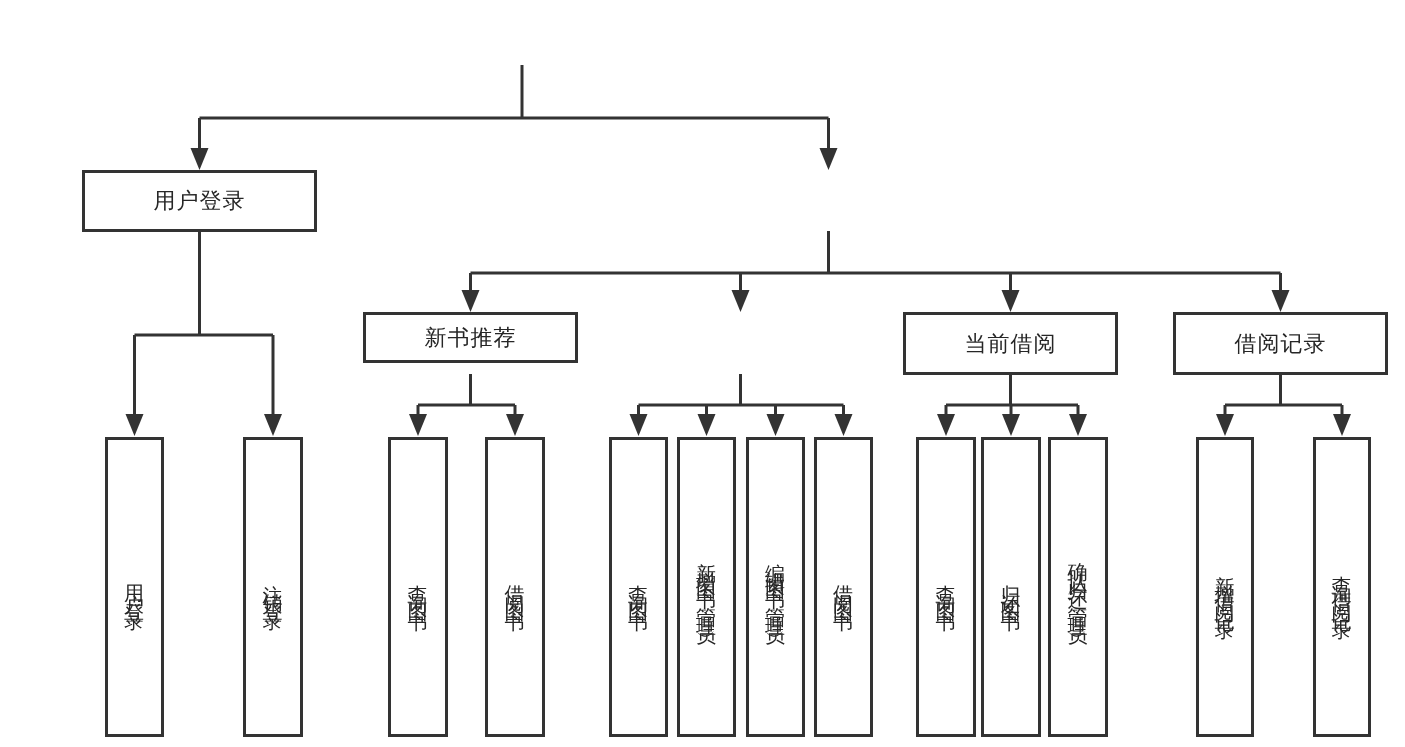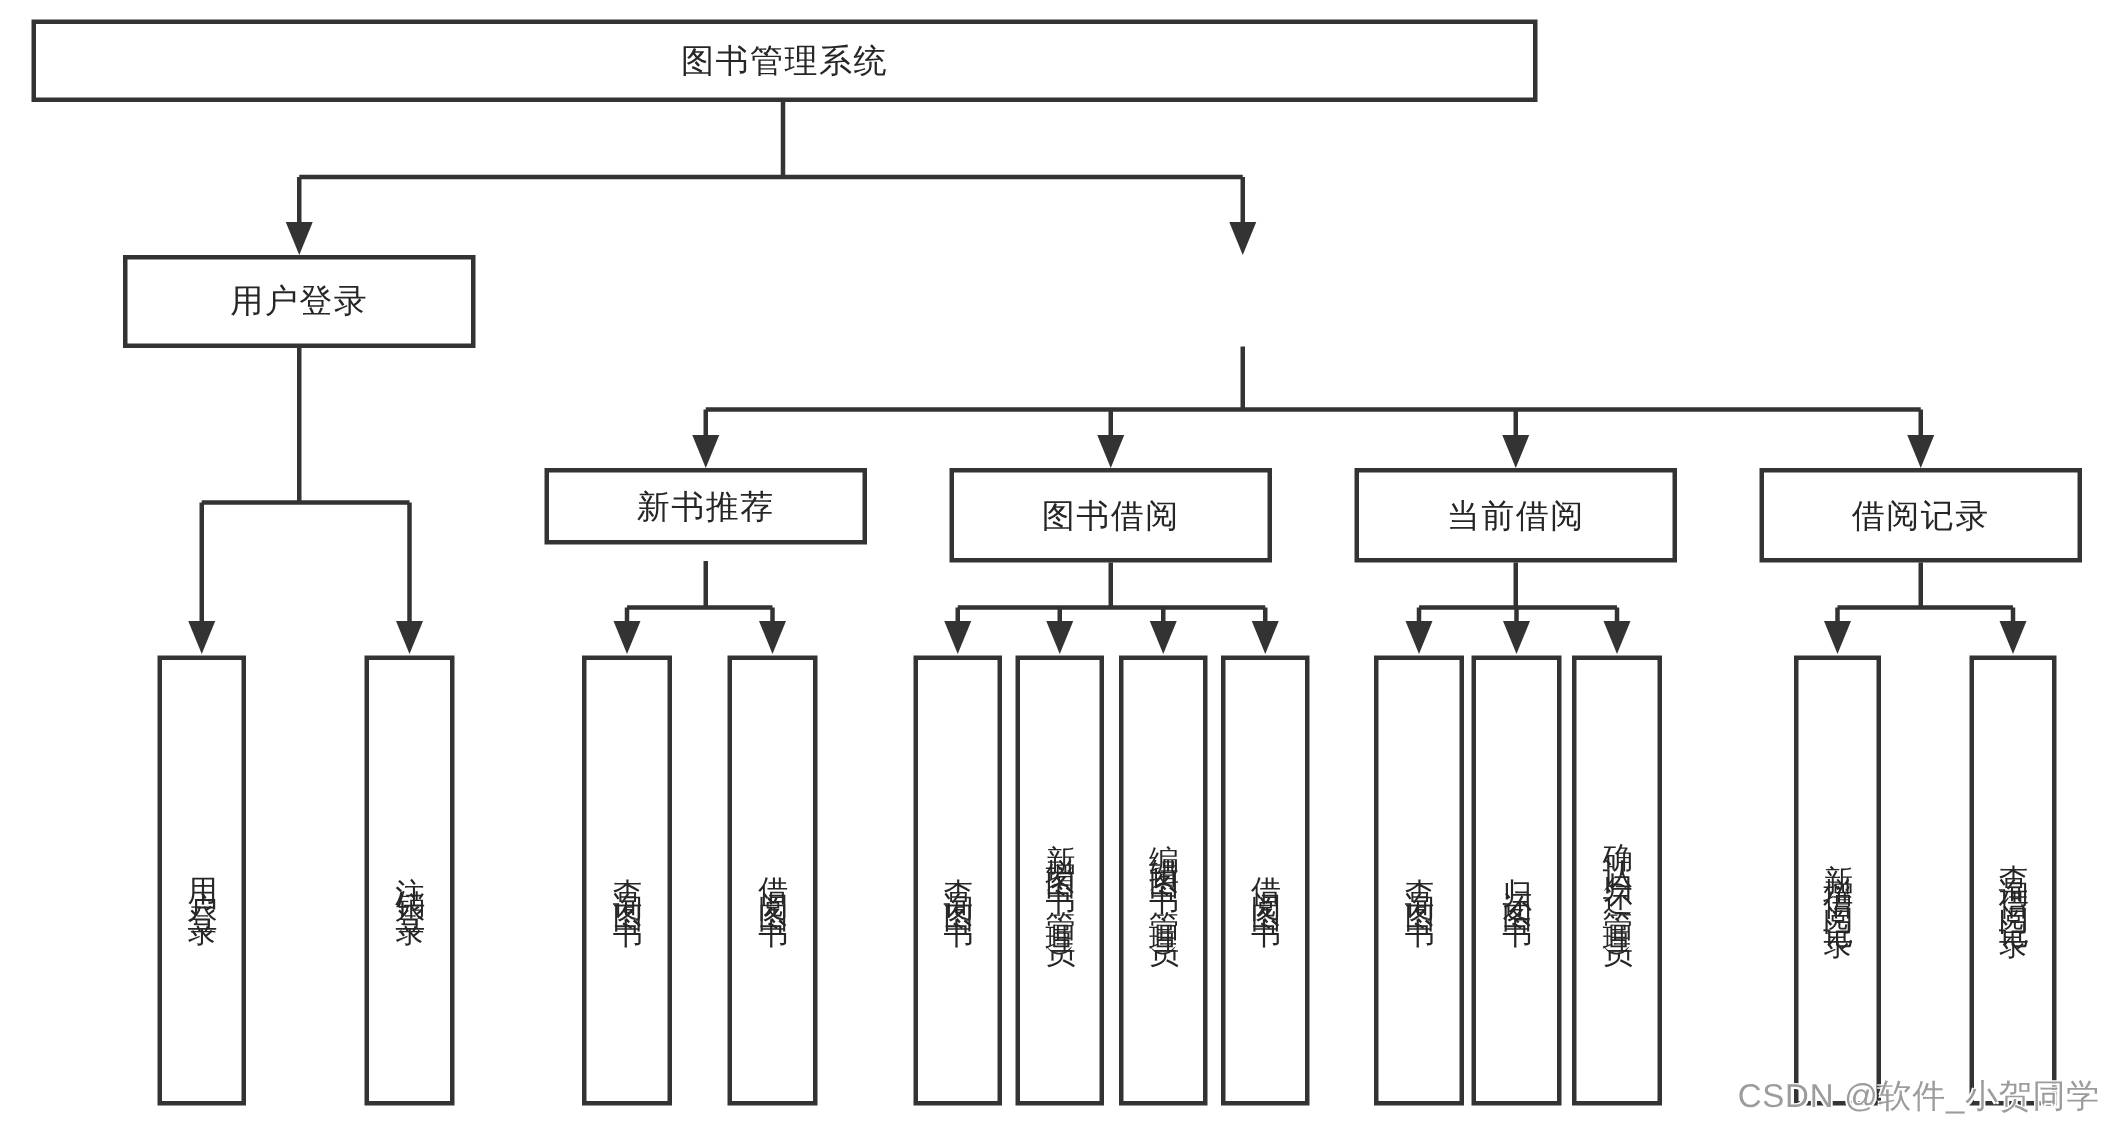--- a/index.html
+++ b/index.html
@@ -110,26 +110,24 @@
     <polygon points="1069,414 1087,414 1078,436"></polygon>
 
     <path d="M1280.5 374 L1280.5 405"></path>
     <path d="M1225 405 L1342 405"></path>
     <path d="M1225 405 L1225 416"></path>
     <path d="M1342 405 L1342 416"></path>
     <polygon points="1216,414 1234,414 1225,436"></polygon>
     <polygon points="1333,414 1351,414 1342,436"></polygon>
   </svg>
 
-  <div class="box" style="left:21px; top:13px; width:1004px; height:55px;">图书管理系统</div>
 
   <div class="box" style="left:82px; top:170px; width:235px; height:62px;">用户登录</div>
 
   <div class="box" style="left:363px; top:312px; width:215px; height:51px;">新书推荐</div>
-  <div class="box" style="left:633px; top:312px; width:215px; height:63px;">图书借阅</div>
   <div class="box" style="left:903px; top:312px; width:215px; height:63px;">当前借阅</div>
   <div class="box" style="left:1173px; top:312px; width:215px; height:63px;">借阅记录</div>
 
   <div class="box leaf" style="left:105px; top:437px; width:59px; height:300px;">用户登录</div>
   <div class="box leaf" style="left:243px; top:437px; width:60px; height:300px;">注销登录</div>
 
   <div class="box leaf" style="left:388px; top:437px; width:60px; height:300px;">查询图书</div>
   <div class="box leaf" style="left:485px; top:437px; width:60px; height:300px;">借阅图书</div>
 
   <div class="box leaf" style="left:609px; top:437px; width:59px; height:300px;">查询图书</div>
@@ -137,15 +135,14 @@
   <div class="box leaf" style="left:746px; top:437px; width:59px; height:300px;">编辑图书（管理员）</div>
   <div class="box leaf" style="left:814px; top:437px; width:59px; height:300px;">借阅图书</div>
 
   <div class="box leaf" style="left:916px; top:437px; width:60px; height:300px;">查询图书</div>
   <div class="box leaf" style="left:981px; top:437px; width:60px; height:300px;">归还图书</div>
   <div class="box leaf" style="left:1048px; top:437px; width:60px; height:300px;">确认归还（管理员）</div>
 
   <div class="box leaf" style="left:1196px; top:437px; width:58px; height:300px;">新增借阅记录</div>
   <div class="box leaf" style="left:1313px; top:437px; width:58px; height:300px;">查询借阅记录</div>
 
-  <div class="watermark">CSDN @软件_小贺同学</div>
 
 </div>
 
 </body></html>

